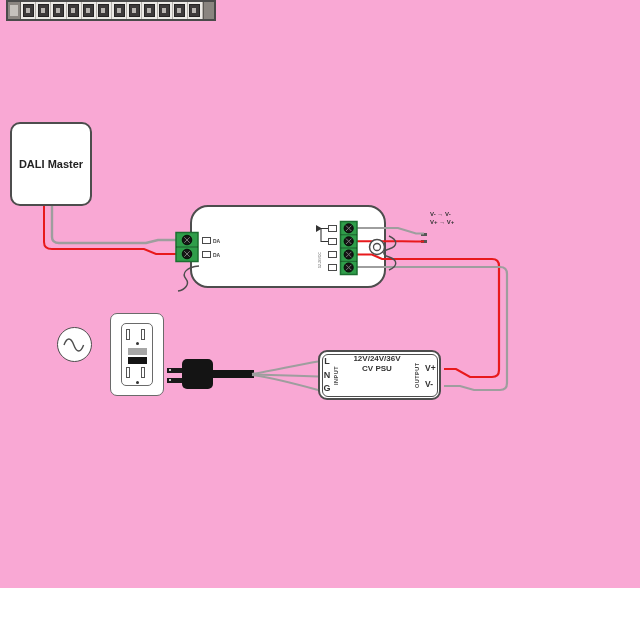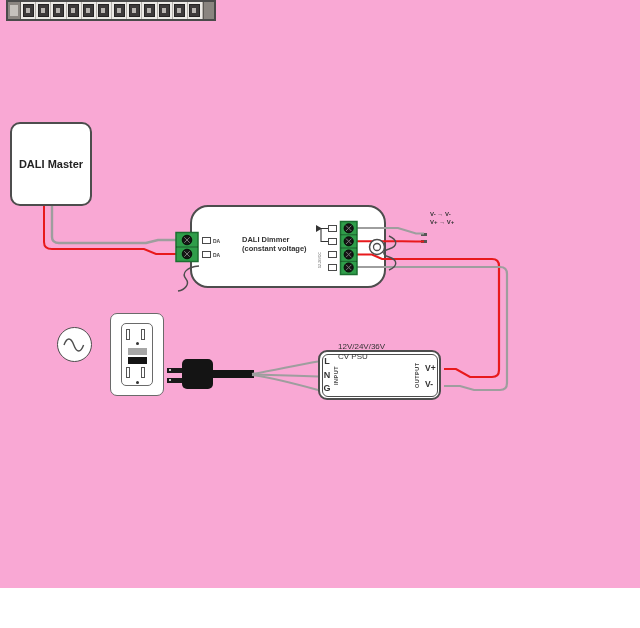--- a/index.html
+++ b/index.html
@@ -54,37 +54,33 @@
   .plug-body{position:absolute;left:182px;top:359px;width:31px;height:30px;background:#141414;border-radius:5px;z-index:3;}
   .prong{position:absolute;width:16px;height:4.5px;background:#1a1a1a;z-index:2;}
   .prong::after{content:"";position:absolute;left:2px;top:1.2px;width:2px;height:2px;background:#fff;border-radius:50%;}
 
   
   .psu{left:318px;top:350px;width:123px;height:50px;border-radius:9px;z-index:1;}
   .psu-inner{position:absolute;inset:1.5px;border:1px solid var(--outline);border-radius:6px;}
   .psu-lng{width:12px;text-align:center;font-size:9px;font-weight:bold;}
   .psu-vert{font-size:5.5px;font-weight:bold;letter-spacing:.5px;writing-mode:vertical-rl;
             transform:rotate(180deg);height:41px;text-align:center;color:#444;}
-  .psu-center{left:338px;top:342px;width:78px;text-align:left;font-size:8px;line-height:9.5px;font-weight:normal;}
+  .psu-center{left:338px;top:354px;width:78px;text-align:center;font-size:8px;line-height:9.5px;font-weight:bold;}
   .psu-v{font-size:8.5px;font-weight:bold;}
 </style>
 </head>
 <body>
 
 <div class="stage">
 
   <div class="box dali-master">
     <span>DALI Master</span>
   </div>
 
   <div class="box dali-dimmer"></div>
-  <div class="lbl dimmer-title">
-    <div>DALI Dimmer</div>
-    <div>(constant voltage)</div>
-  </div>
 
   <div class="lbl strip-labels">
     <div>V- → V-</div>
     <div>V+ → V+</div>
   </div>
   <div class="led-strip">
     <div class="strip-conn"></div>
     <div style="display:flex;flex:1">
         <div class="led-module">
           <div class="led-chip-inner"></div>

